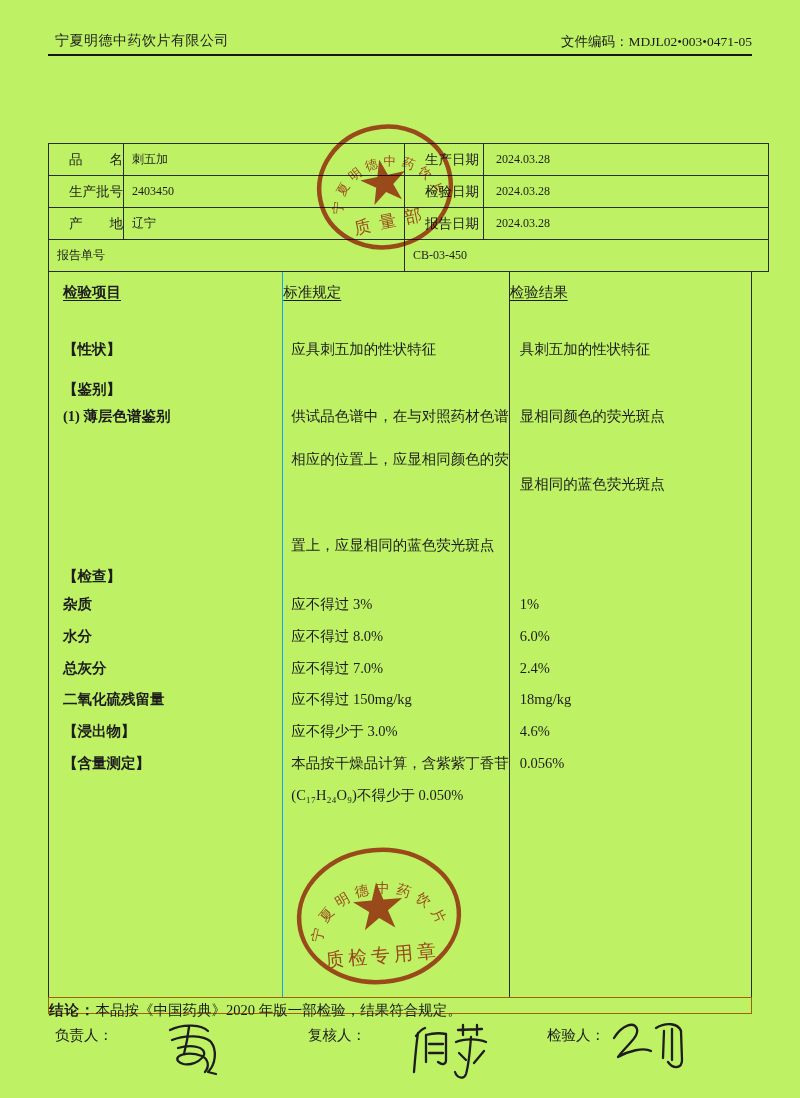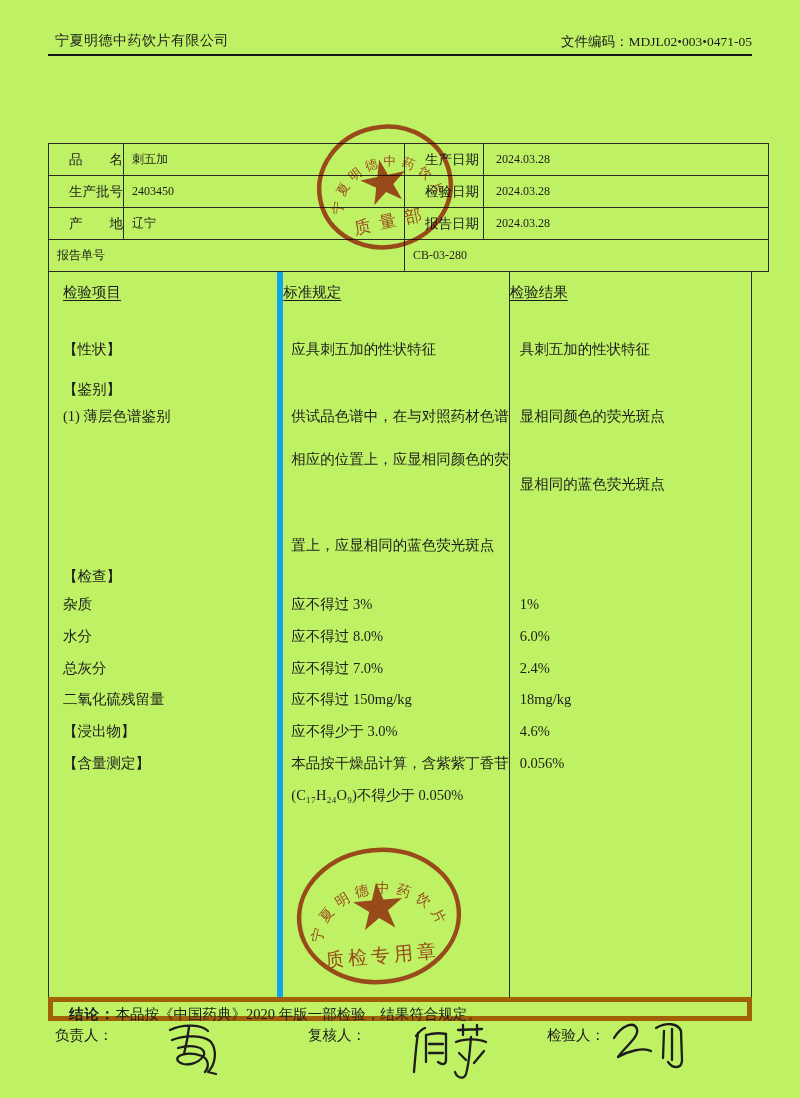--- a/index.html
+++ b/index.html
@@ -19,32 +19,32 @@
   .info-table{position:absolute;left:48px;top:143px;border-collapse:collapse;table-layout:fixed;}
   .info-table td{border:1px solid #2b2b2b;height:31px;font-size:12px;
                  padding:0 0 0 6px;vertical-align:middle;white-space:nowrap;overflow:hidden;}
   .info-table td.lbl{font-size:13.5px;padding-left:20px;margin-top:36px;}
   .info-table td.val{padding-left:8px;}
   .info-table td.date{padding-left:12px;}
   
   .rt{position:absolute;left:48px;top:271px;width:704px;height:727px;
       border:1.5px solid #2b2b2b;box-sizing:border-box;display:flex;}
   .rt-col{position:relative;height:100%;box-sizing:border-box;}
-  .rt-col1{width:235px;border-right:6px solid #0ea5e9;}
+  .rt-col1{width:235px;border-right:1px solid #0ea5e9;font-weight:bold;}
   .rt-col2{width:227px;border-right:1px solid #2b2b2b;}
   .rt-col3{width:242px;}
   .ln{position:absolute;left:14px;height:20px;line-height:20px;font-size:14.5px;white-space:nowrap;}
   .rt-col2 .ln{left:8px;}
   .rt-col3 .ln{left:10px;}
   .rt-header{text-decoration:underline;text-underline-offset:3px;}
   .rt-header.centered{left:0;width:100%;text-align:left;}
   
-  .conclusion{position:absolute;left:48px;top:997px;width:704px;height:24px;
-              border:5px solid #a16207;box-sizing:border-box;line-height:24px;
-              font-size:14.5px;padding-left:16px;white-space:nowrap;}
+  .conclusion{position:absolute;left:48px;top:997px;width:704px;height:17px;
+              border:1px solid #a16207;box-sizing:border-box;line-height:24px;
+              font-size:14.5px;padding-left:0;white-space:nowrap;}
   .conclusion b{letter-spacing:1px;}
   
   .sig-label{position:absolute;top:1026px;font-size:14.5px;white-space:nowrap;}
   .sig-svg{position:absolute;}
   .sig-svg path{fill:none;stroke:#1d1d1d;stroke-width:2.3;stroke-linecap:round;stroke-linejoin:round;}
   
   .stamp{position:absolute;mix-blend-mode:multiply;opacity:.88;}
   .stamp .ring{fill:none;stroke-width:4.5;}
   .stamp text{font-family:"Liberation Serif","DejaVu Serif",serif;}
 </style>
@@ -79,21 +79,21 @@
       <td class="date">2024.03.28</td>
     </tr>
     <tr>
       <td class="lbl">产　　地</td>
       <td class="val">辽宁</td>
       <td class="lbl">报告日期</td>
       <td class="date">2024.03.28</td>
     </tr>
     <tr>
       <td class="val" colspan="2">报告单号</td>
-      <td class="val" colspan="2">CB-03-280</td>
+      <td class="val" colspan="2">CB-03-450</td>
     </tr>
   </tbody>
     </table>
 
   <div class="rt">
     <div class="rt-col rt-col1">
       <div class="ln rt-header" style="top:10px">检验项目</div>
       <div class="ln" style="top:67px">【性状】</div>
       <div class="ln" style="top:107px">【鉴别】</div>
       <div class="ln" style="top:134px">(1) 薄层色谱鉴别</div>

